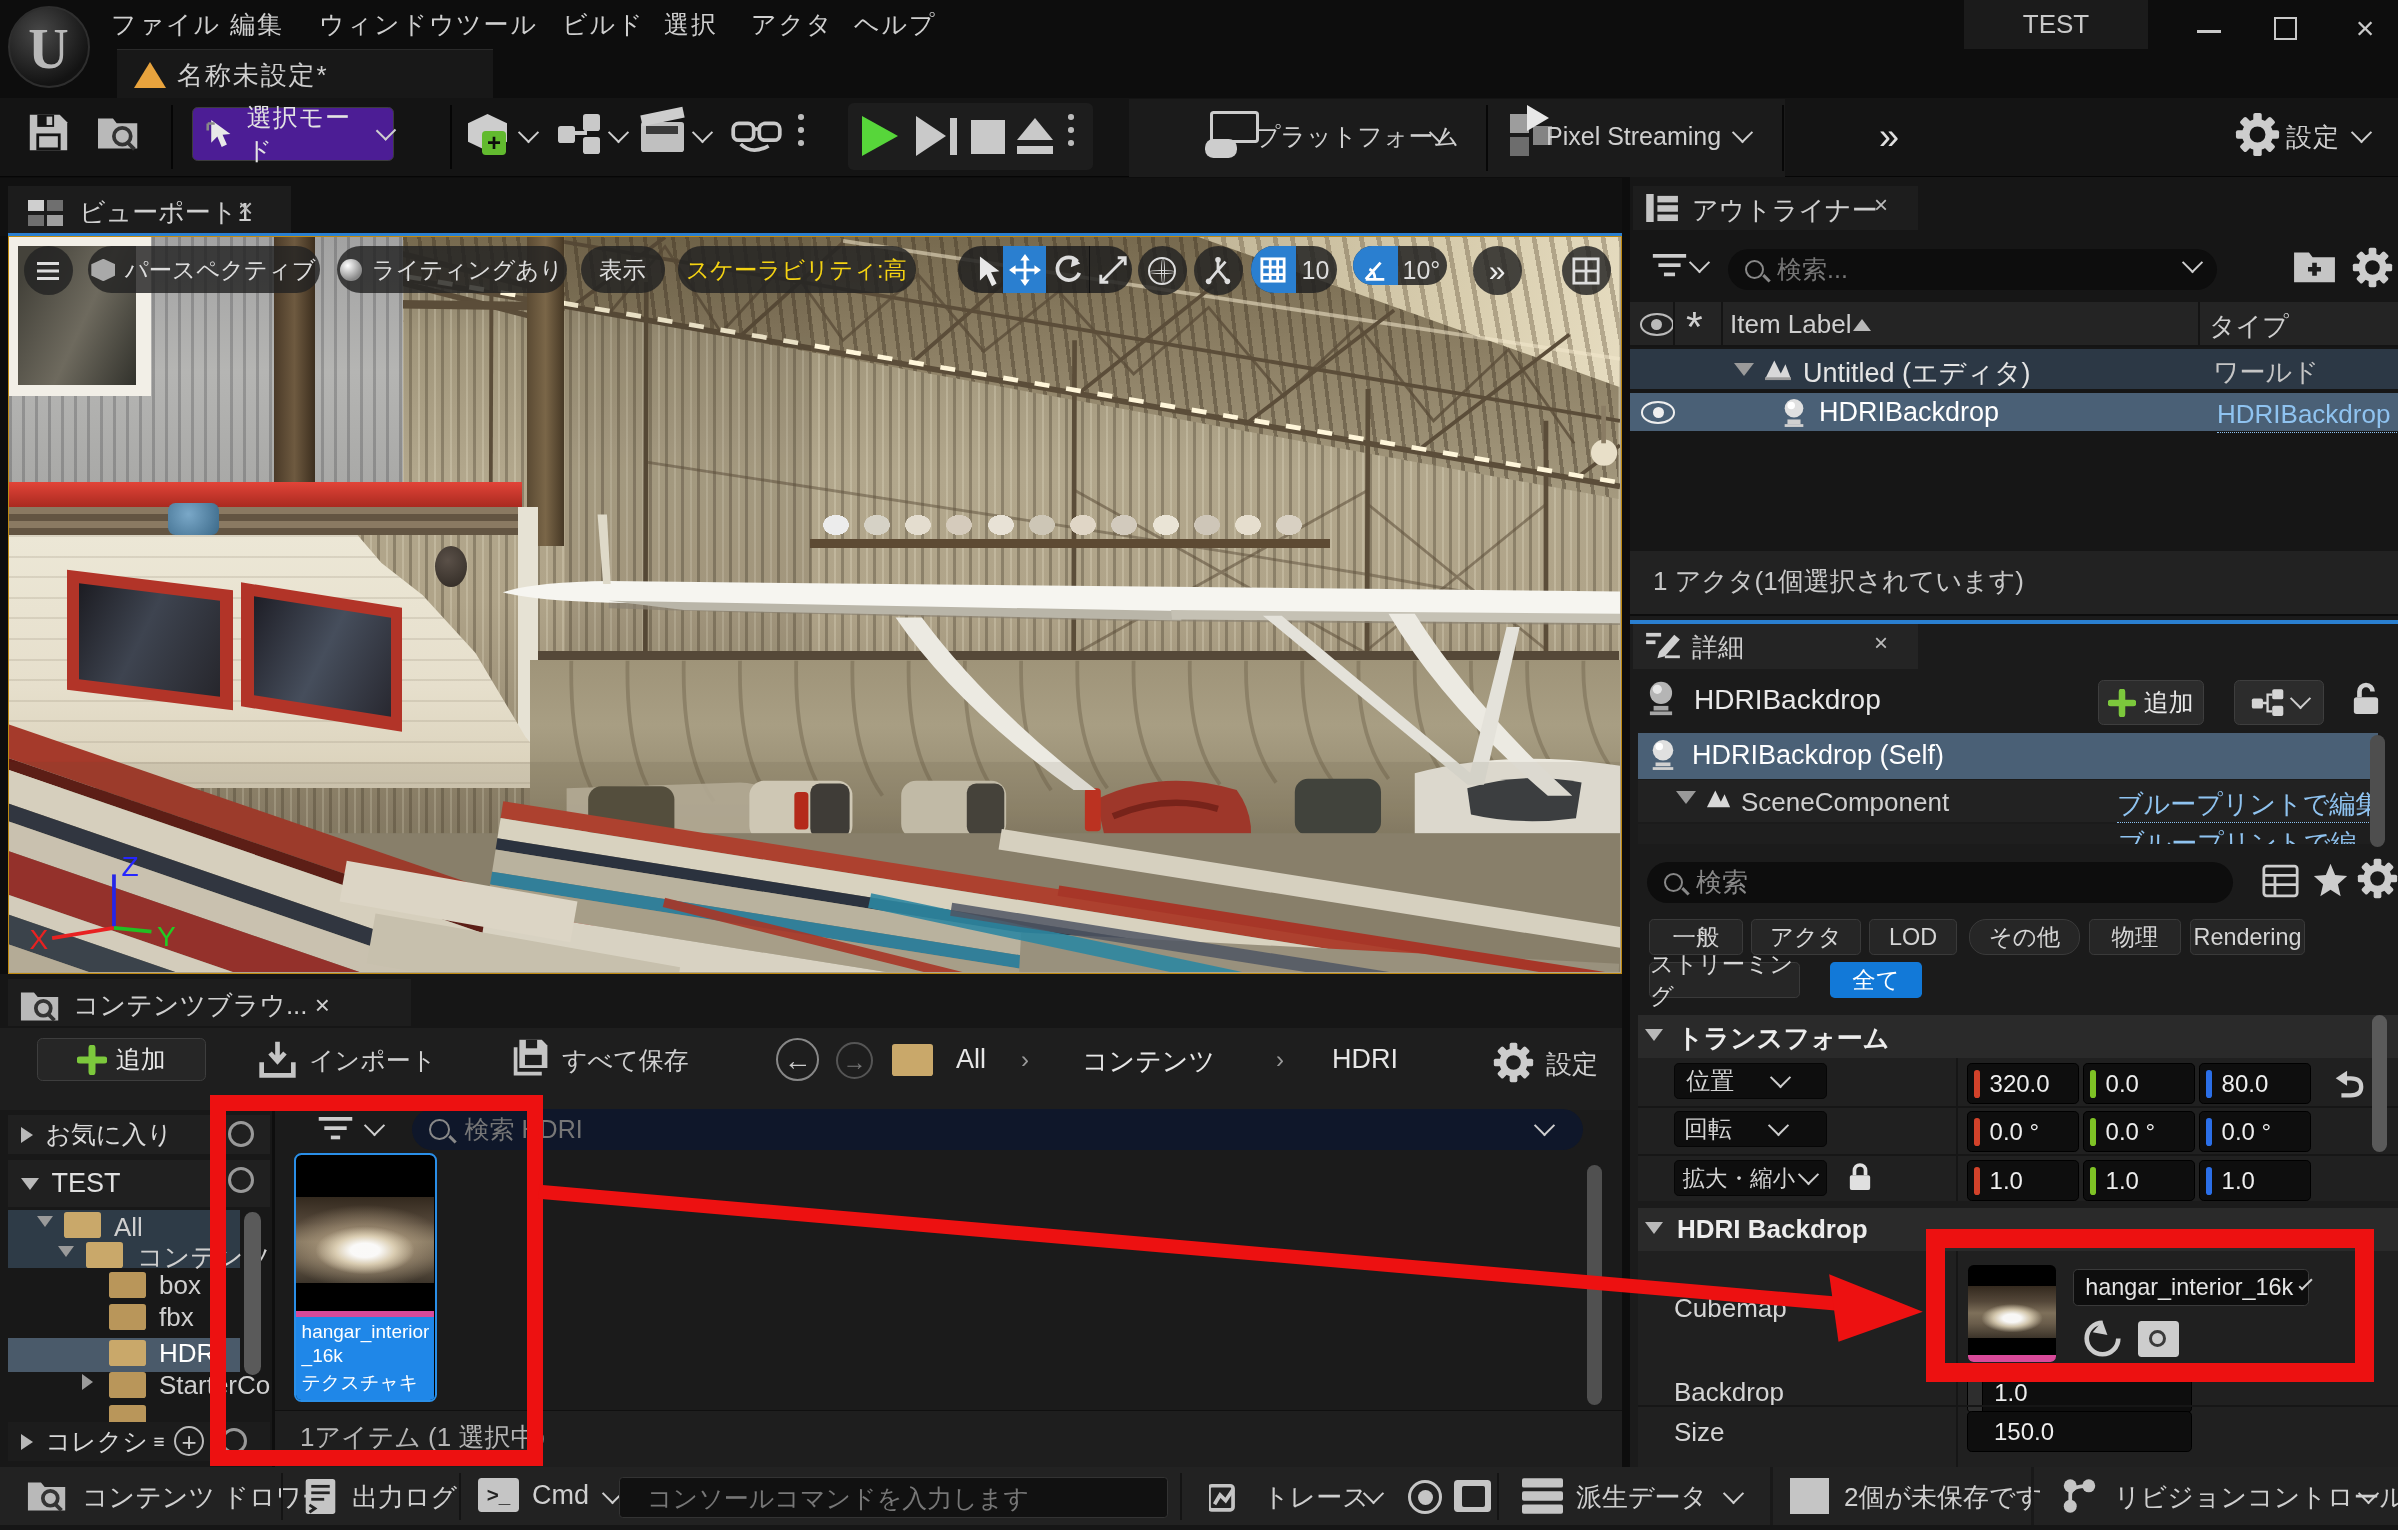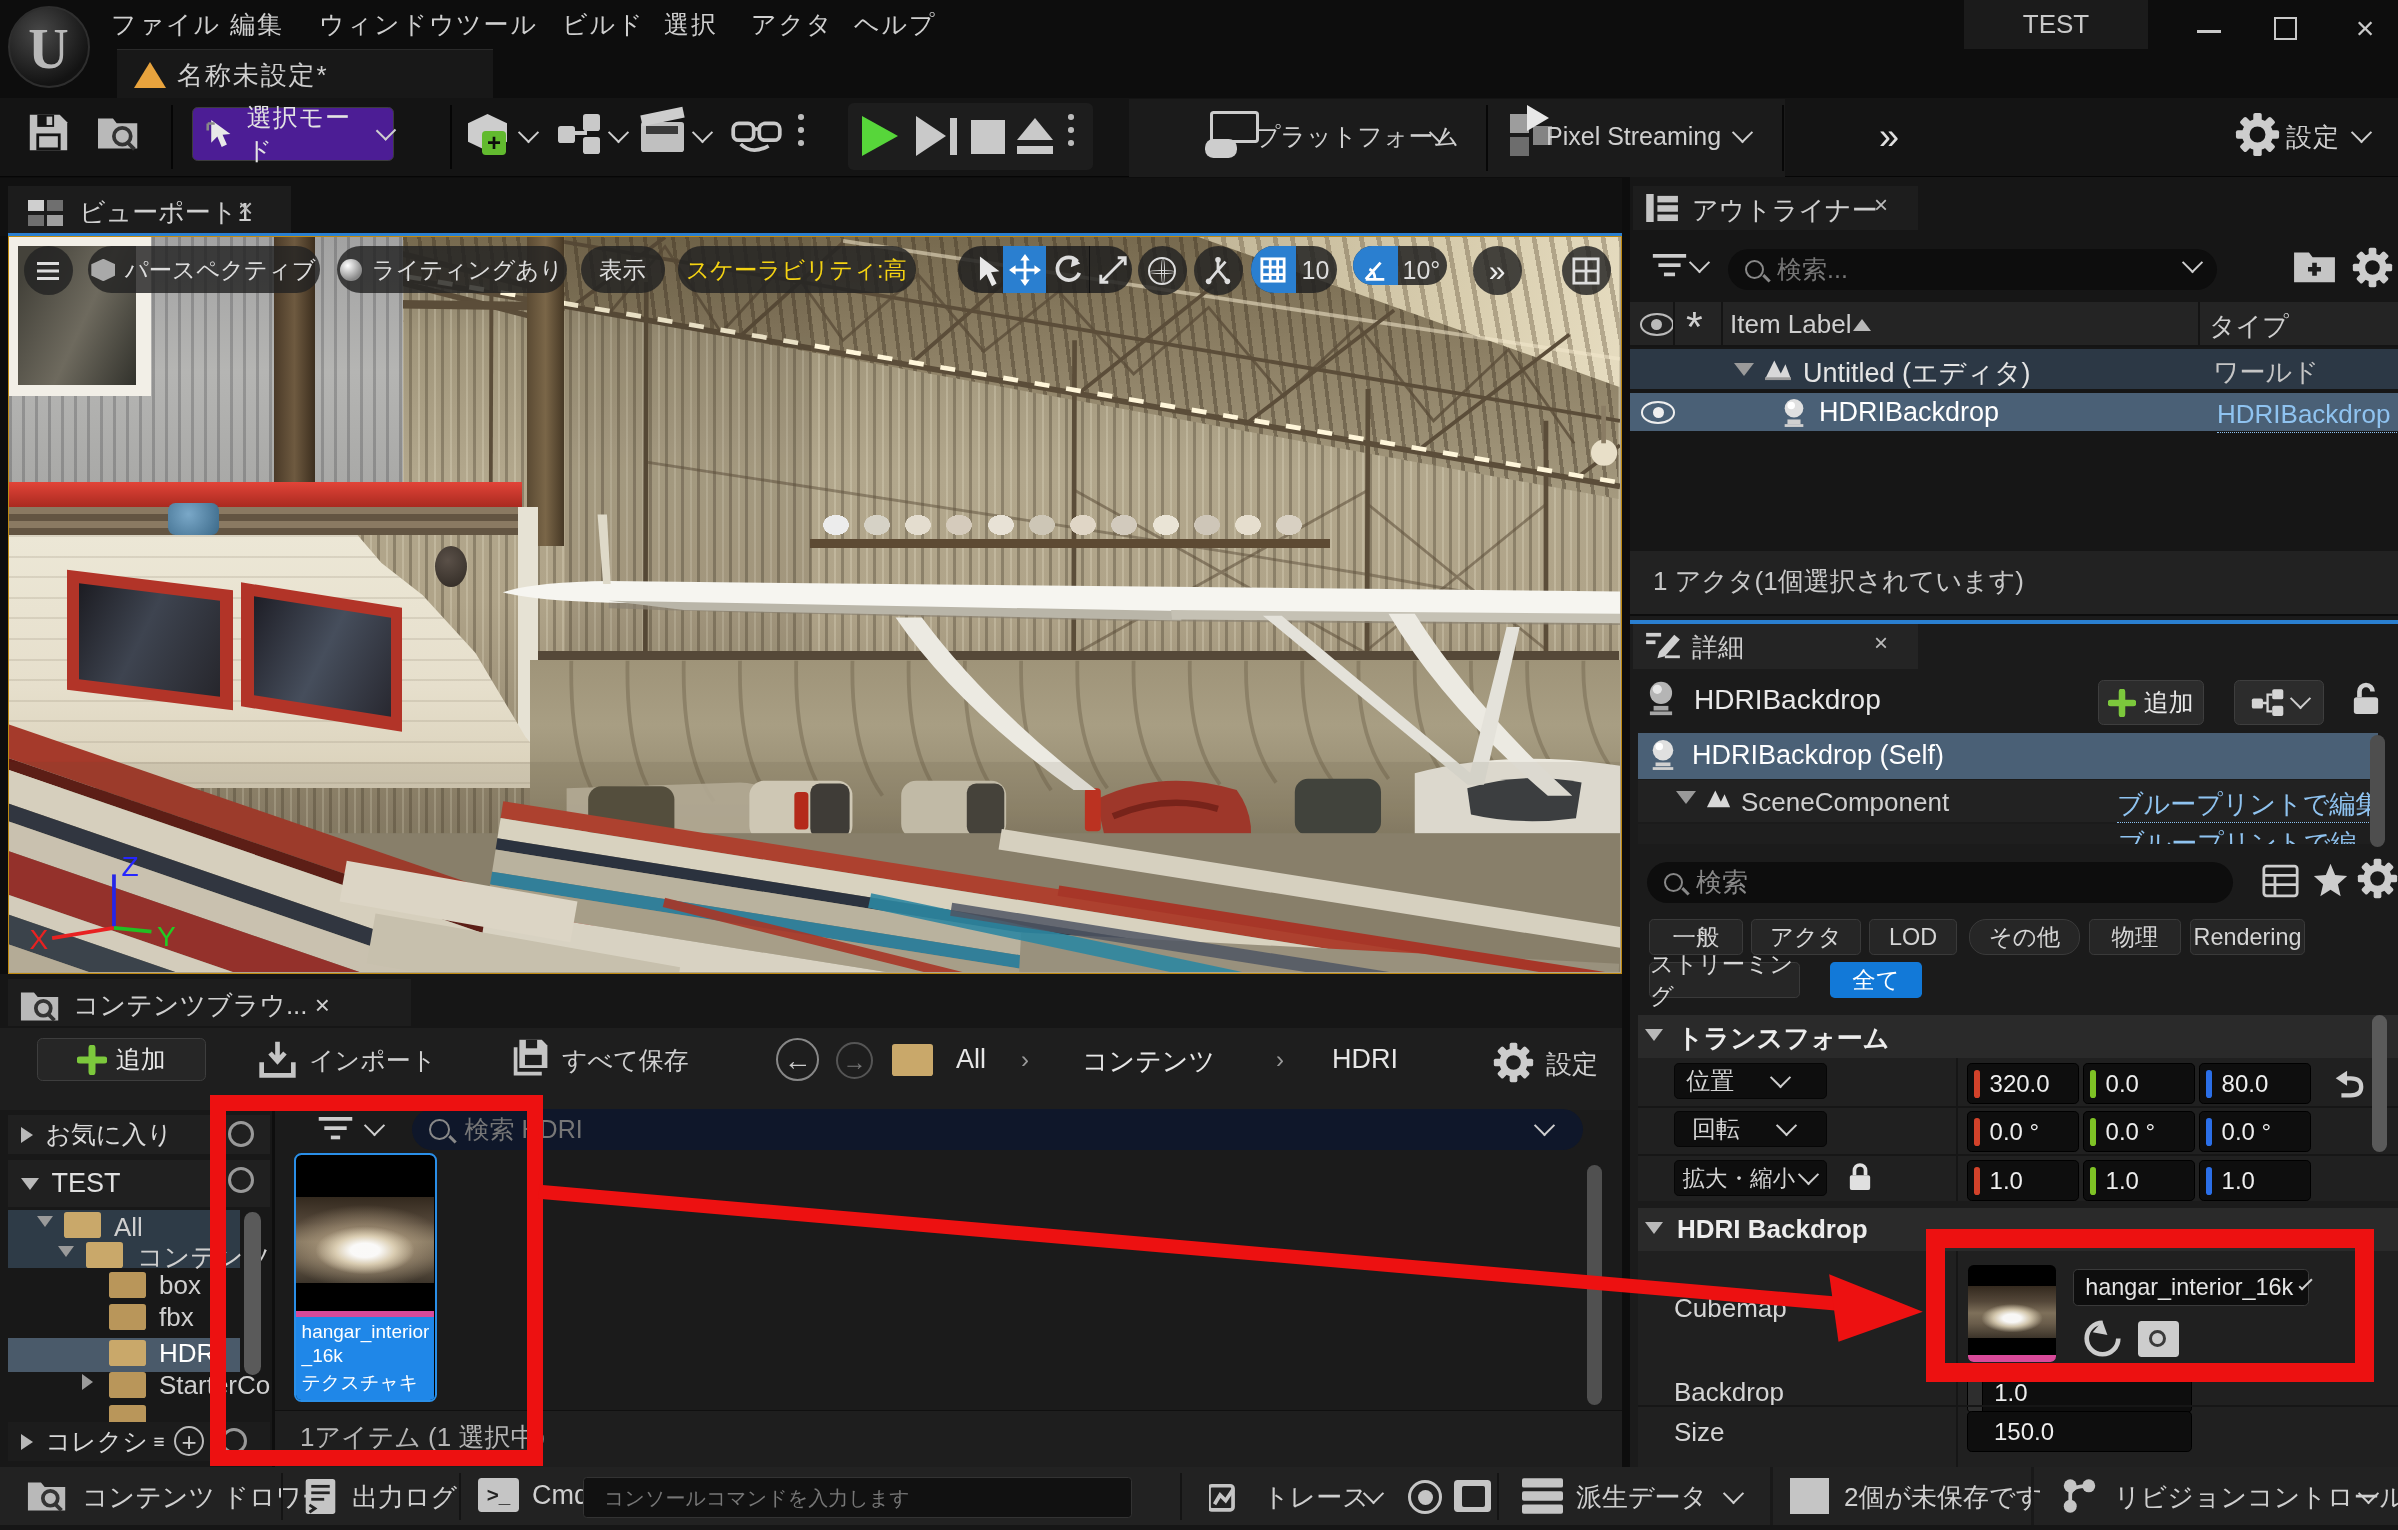--- a/index.html
+++ b/index.html
@@ -688,21 +688,21 @@
 <div class="vfield" style="left:1967px;top:1063px;width:112px"><span class="vbar" style="background:#d2422a"></span>320.0</div>
 <div class="vfield" style="left:2083px;top:1063px;width:112px"><span class="vbar" style="background:#7ec225"></span>0.0</div>
 <div class="vfield" style="left:2199px;top:1063px;width:112px"><span class="vbar" style="background:#2b6fe8"></span>80.0</div>
 <svg class="abs" style="left:2330px;top:1066px" width="36" height="34" viewBox="0 0 38 36">
     <path d="M6 13 L18 5 L18 21 Z" fill="#cdcdcd"></path>
     <path d="M15 13 H22 Q33 13 33 22 Q33 31 22 31 H12" stroke="#cdcdcd" stroke-width="4.5" fill="none"></path>
   </svg>
 
 <div class="abs" style="left:1638px;top:1106px;width:761px;height:1.9px;background:#161616"></div>
 <div class="abs" style="left:1674px;top:1111px;width:153px;height:36px;background:#0e0e0e;border:0.9px solid #060606;border-radius:4.7px;display:flex;align-items:center;color:#d5d5d5;font-size:24px">
-    <span style="margin-left:17px">回転</span>
+    <span style="margin-left:9px">回転</span>
     <span class="chev" style="margin-left:39px"></span>
   </div>
 <div class="vfield" style="left:1967px;top:1111px;width:112px"><span class="vbar" style="background:#d2422a"></span>0.0 °</div>
 <div class="vfield" style="left:2083px;top:1111px;width:112px"><span class="vbar" style="background:#7ec225"></span>0.0 °</div>
 <div class="vfield" style="left:2199px;top:1111px;width:112px"><span class="vbar" style="background:#2b6fe8"></span>0.0 °</div>
 
 <div class="abs" style="left:1638px;top:1154px;width:761px;height:1.9px;background:#161616"></div>
 <div class="abs" style="left:1674px;top:1160px;width:153px;height:36px;background:#0e0e0e;border:0.9px solid #060606;border-radius:4.7px;display:flex;align-items:center;color:#d5d5d5;font-size:22.5px">
     <span style="margin-left:7.5px">拡大・縮小</span>
     <span class="chev" style="margin-left:5.6px"></span>
@@ -770,21 +770,21 @@
       <line x1="10" y1="17" x2="30" y2="17"></line>
       <line x1="10" y1="24" x2="24" y2="24"></line>
     </g>
     <path d="M8 30 L14 34 L8 38" stroke="#222" stroke-width="3" fill="none"></path>
   </svg>
 <div class="abs txt" style="left:352px;top:1480px;font-size:26px">出力ログ</div>
 <div class="abs" style="left:459px;top:1473px;width:1.9px;height:47px;background:#141414"></div>
 <div class="abs" style="left:478px;top:1478px;width:41px;height:34px;background:#c5c5c5;border-radius:3.7px;color:#222;font-size:20.6px;font-weight:bold;text-align:center;line-height:34px">&gt;_</div>
 <div class="abs txt" style="left:532px;top:1480px;font-size:27px">Cmd</div>
 <div class="abs chev" style="left:605px;top:1490px"></div>
-<div class="abs" style="left:583px;top:1477px;width:549px;height:41px;background:#111;border:1.9px solid #333;border-radius:3.7px;color:#777;font-size:20px;line-height:41px;padding-left:20px">コンソールコマンドを入力します</div>
+<div class="abs" style="left:619px;top:1477px;width:549px;height:41px;background:#111;border:1.9px solid #333;border-radius:3.7px;color:#777;font-size:25px;line-height:41px;padding-left:27px">コンソールコマンドを入力します</div>
 <div class="abs" style="left:1180px;top:1473px;width:1.9px;height:47px;background:#141414"></div>
 <div class="abs" style="left:1209px;top:1478px;width:37px;height:34px"><svg width="37" height="34" viewBox="0 0 40 36">
       <rect x="0" y="8" width="26" height="26" rx="3" fill="none" stroke="#c5c5c5" stroke-width="4"></rect>
       <path d="M6 28 L12 18 L18 24 L26 12" stroke="#c5c5c5" stroke-width="4" fill="none"></path>
     </svg></div>
 <div class="abs txt" style="left:1263px;top:1480px;font-size:26px">トレース</div>
 <div class="abs chev" style="left:1366px;top:1490px"></div>
 <div class="abs" style="left:1408px;top:1480px;width:34px;height:34px;border-radius:50%;border:3.7px solid #c5c5c5"></div>
 <div class="abs" style="left:1418px;top:1490px;width:15px;height:15px;background:#c5c5c5;border-radius:50%"></div>
 <div class="abs" style="left:1454px;top:1480px;width:37px;height:32px;background:#c5c5c5;border-radius:3.7px"></div>

